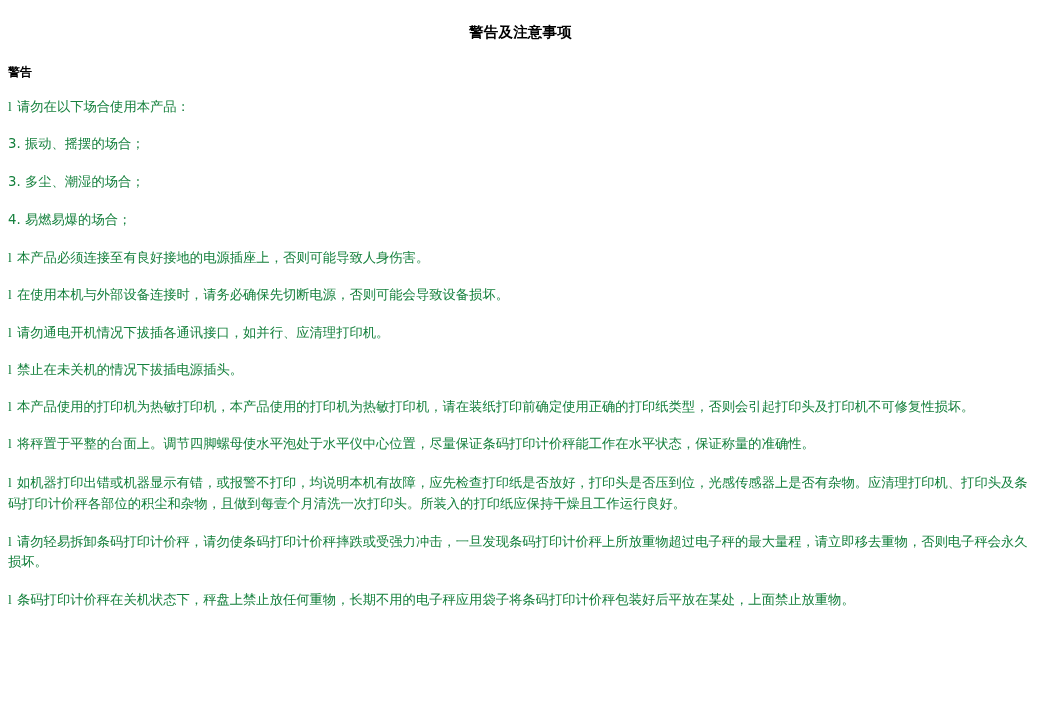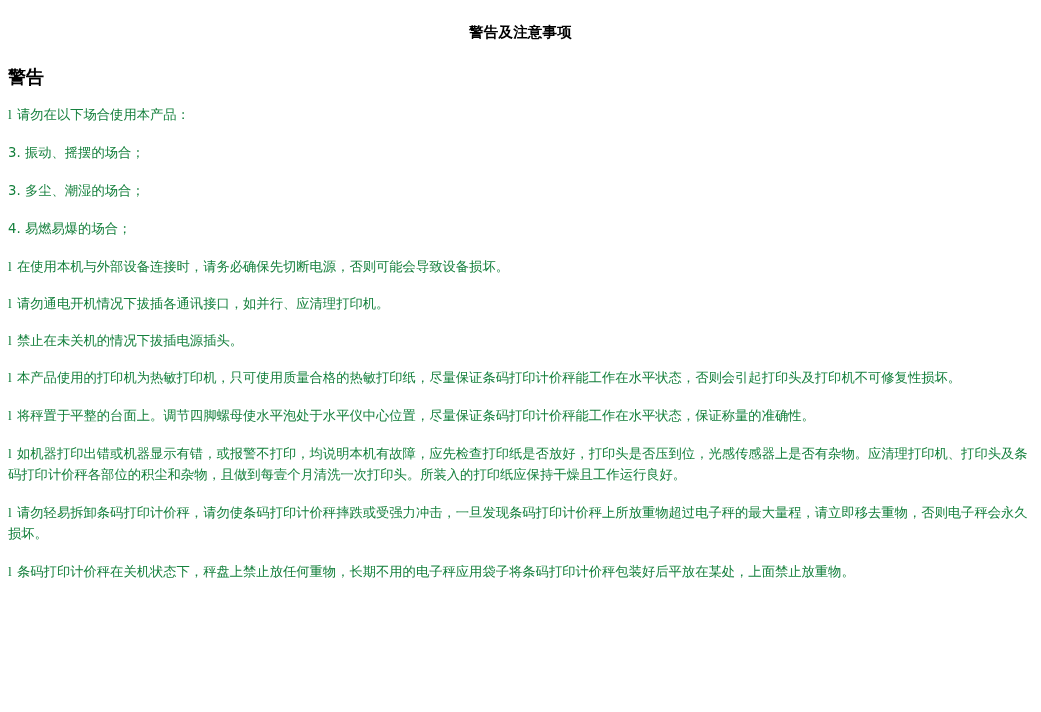--- a/index.html
+++ b/index.html
@@ -23,21 +23,21 @@
   }
   .doc-title {
     text-align: center;
     font-size: 14.5px;
     font-weight: bold;
     line-height: 1.4;
     margin: 0 0 22px 0;
     letter-spacing: 0.2px;
   }
   .section-heading {
-    font-size: 18px;
+    font-size: 12px;
     font-weight: bold;
     margin: 0 0 16px 0;
     line-height: 1.4;
   }
   .section-heading.notice {
     margin-top: 20px;
     margin-bottom: 14px;
   }
   .para {
     font-size: 13.3px;
@@ -84,35 +84,38 @@
 
 
     <p class="para numbered">
       <span class="para-text">3. 多尘、潮湿的场合；</span>
     </p>
 
     <p class="para numbered">
       <span class="para-text">4. 易燃易爆的场合；</span>
     </p>
 
+    <p class="para">
+      <span class="bullet-mark">l</span><span class="para-text">本产品必须连接至有良好接地的电源插座上，否则可能导致人身伤害。</span>
+    </p>
 
     <p class="para">
       <span class="bullet-mark">l</span><span class="para-text">在使用本机与外部设备连接时，请务必确保先切断电源，否则可能会导致设备损坏。</span>
     </p>
 
     <p class="para">
       <span class="bullet-mark">l</span><span class="para-text">请勿通电开机情况下拔插各通讯接口，如并行、应清理打印机。</span>
     </p>
 
     <p class="para">
       <span class="bullet-mark">l</span><span class="para-text">禁止在未关机的情况下拔插电源插头。</span>
     </p>
 
     <p class="para">
-      <span class="bullet-mark">l</span><span class="para-text">本产品使用的打印机为热敏打印机，只可使用质量合格的热敏打印纸，尽量保证条码打印计价秤能工作在水平状态，否则会引起打印头及打印机不可修复性损坏。</span>
+      <span class="bullet-mark">l</span><span class="para-text">本产品使用的打印机为热敏打印机，本产品使用的打印机为热敏打印机，请在装纸打印前确定使用正确的打印纸类型，否则会引起打印头及打印机不可修复性损坏。</span>
     </p>
   </div>
 
   <div class="section notice-section notice-list">
 
     <p class="para">
       <span class="bullet-mark">l</span><span class="para-text">将秤置于平整的台面上。调节四脚螺母使水平泡处于水平仪中心位置，尽量保证条码打印计价秤能工作在水平状态，保证称量的准确性。</span>
     </p>
 
     <p class="para tall">

